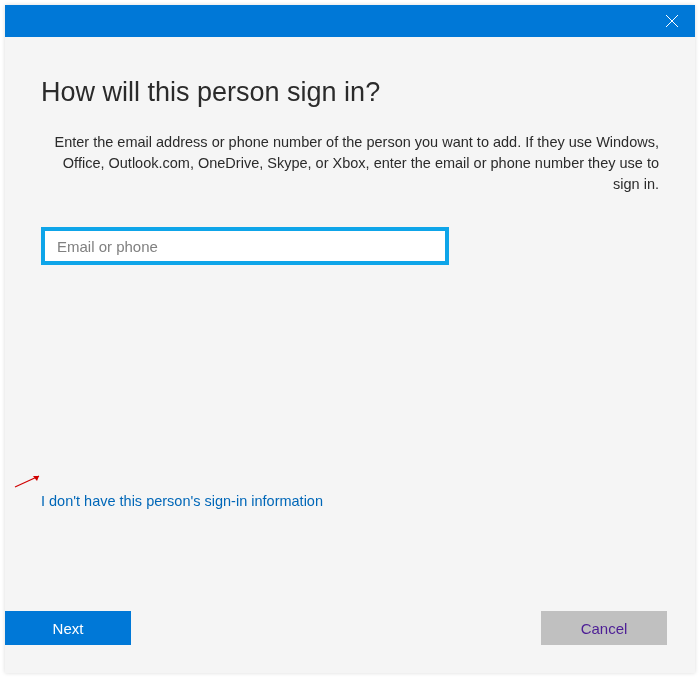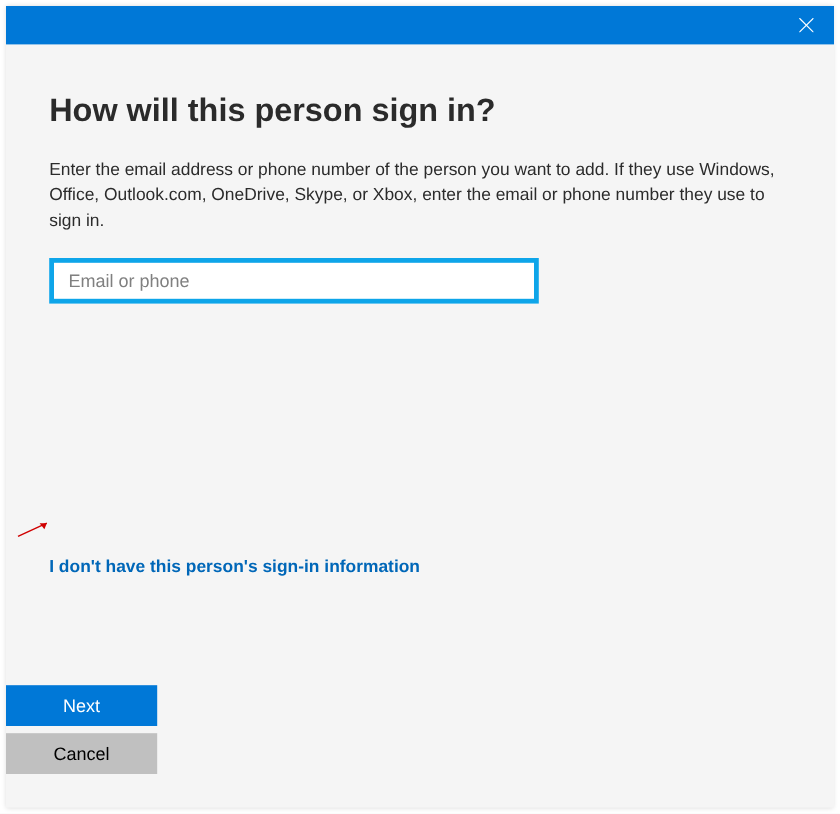--- a/index.html
+++ b/index.html
@@ -44,79 +44,78 @@
     }
     .content {
       flex: 1;
       padding: 40px 36px 0 36px;
       display: flex;
       flex-direction: column;
       position: relative;
     }
     .heading {
       font-size: 27px;
-      font-weight: 700;
+      font-weight: 400;
       color: #2b2b2b;
       margin-bottom: 24px;
     }
     .description {
       font-size: 14.5px;
       color: #2b2b2b;
       line-height: 1.45;
-      margin-bottom: 20px;
+      margin-bottom: 32px;
+      text-align: right;
     }
     .input-field {
       width: 408px;
       height: 38px;
       border: 4px solid #0ea5e9;
       background: #fff;
       padding: 0 12px;
       font-size: 15px;
       color: #333;
       font-family: inherit;
     }
     .input-field::placeholder {
       color: #808080;
     }
     .links {
       position: absolute;
       left: 36px;
-      bottom: 82px;
-      font-weight: bold;
+      bottom: 94px;
     }
     .link {
       display: block;
       font-size: 14.5px;
       color: #0067b8;
       text-decoration: none;
       cursor: pointer;
       margin-bottom: 8px;
     }
     .footer {
       display: flex;
-      justify-content: center;
+      justify-content: space-between;
       gap: 6px;
       padding: 0 28px 28px 0;
-      flex-direction: column;
     }
     .btn {
       width: 126px;
       height: 34px;
       font-size: 15px;
       font-family: inherit;
       border: none;
       cursor: pointer;
     }
     .btn-primary {
       background: #0078d7;
       color: #fff;
     }
     .btn-secondary {
       background: #c0c0c0;
-      color: #000000;
+      color: #4c1d95;
     }
     .arrow-annotation {
       position: absolute;
       left: 8px;
       bottom: 122px;
       pointer-events: none;
     }
   </style>
 </head>
 <body>

